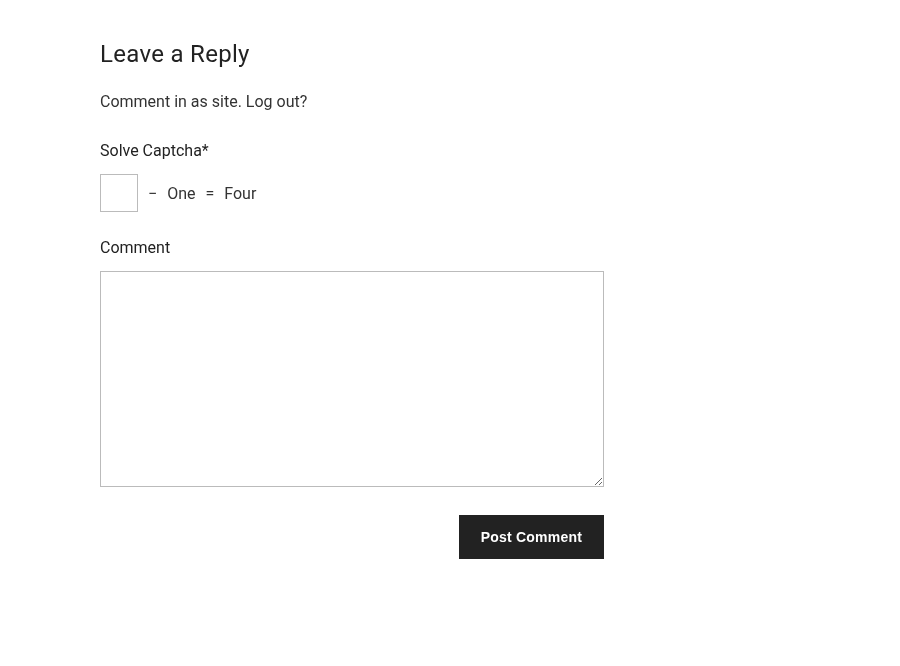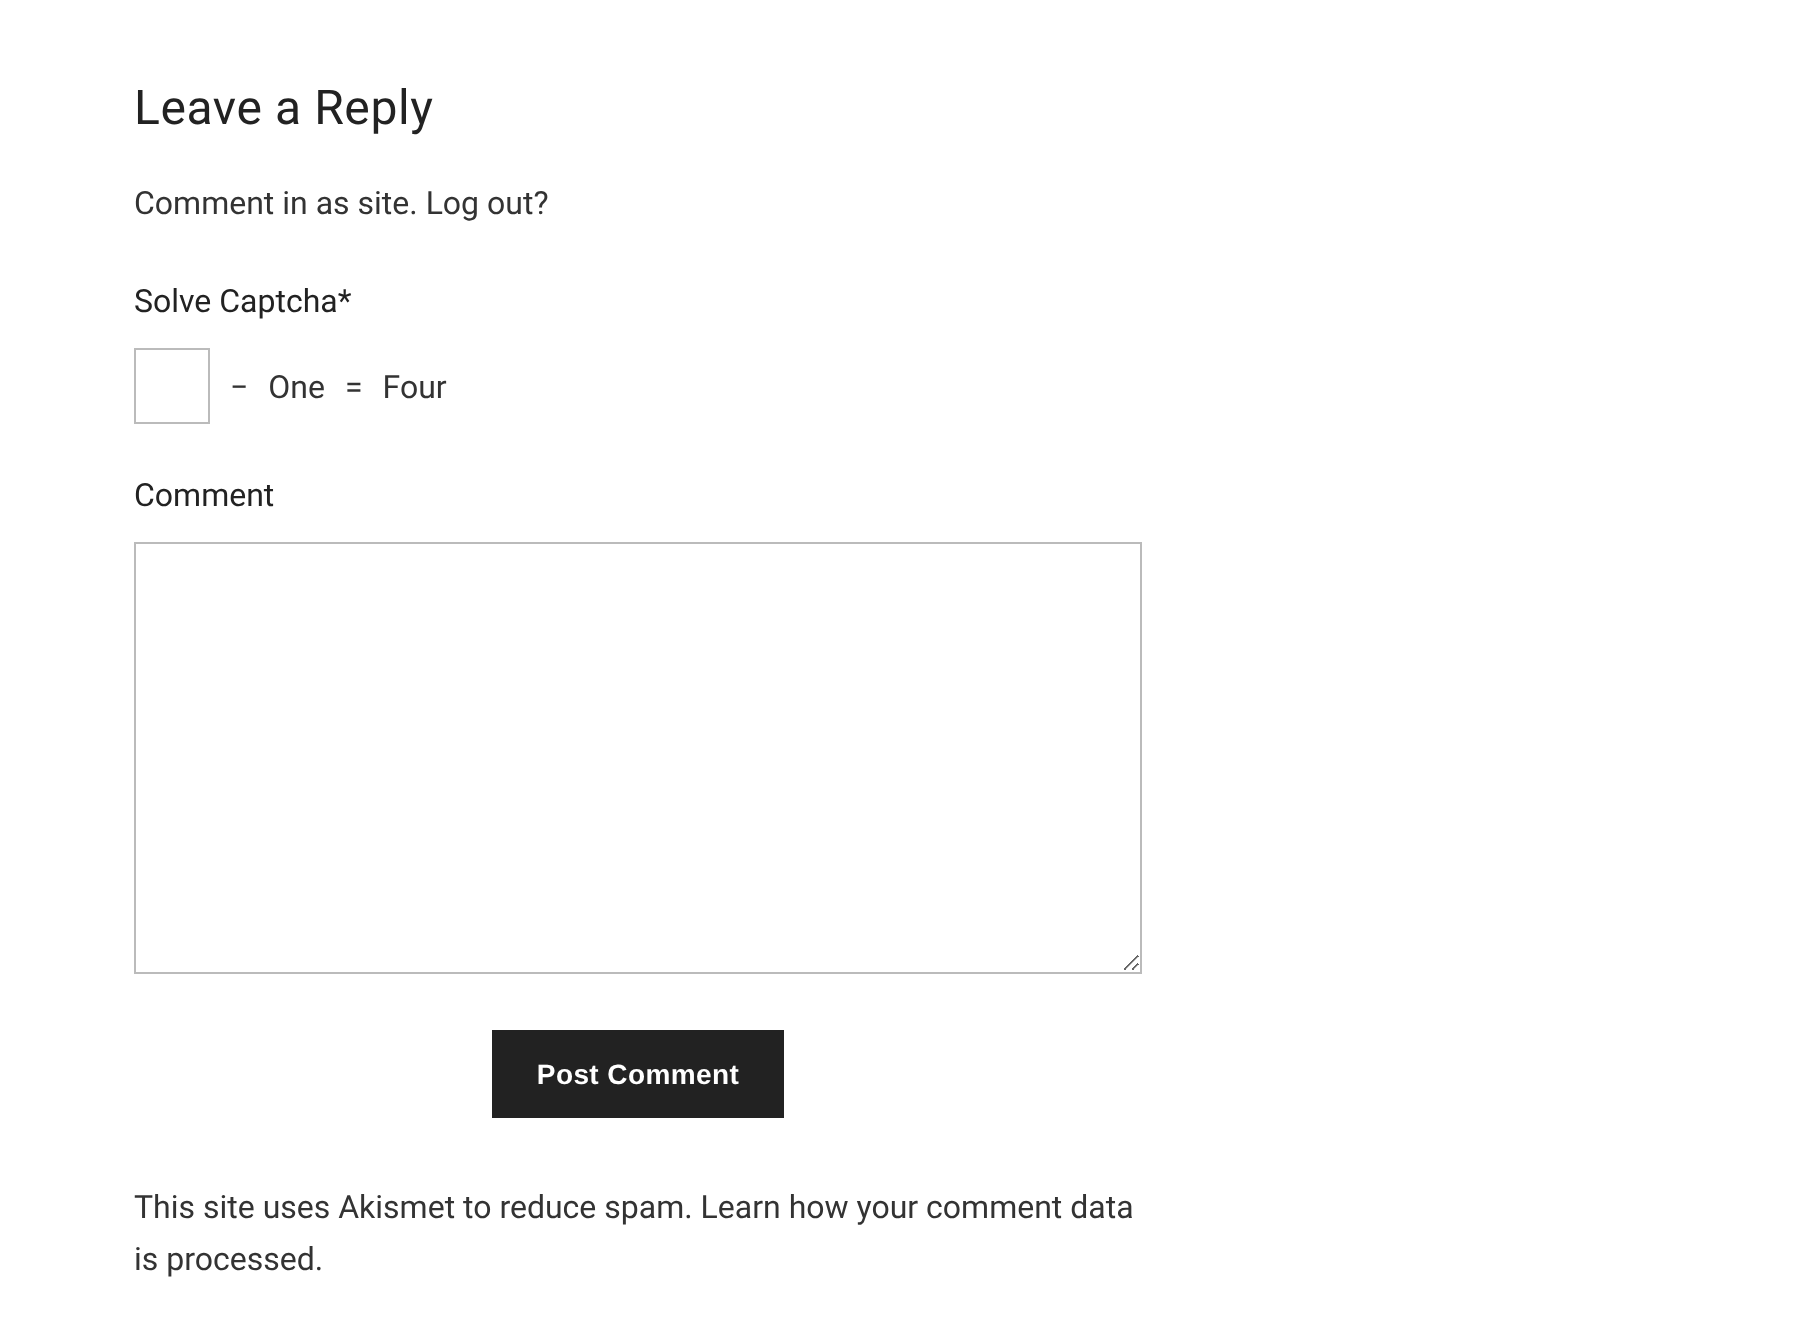--- a/index.html
+++ b/index.html
@@ -8,21 +8,21 @@
       padding: 0;
     }
     body {
       font-family: -apple-system, BlinkMacSystemFont, "Segoe UI", Roboto, Oxygen-Sans, Ubuntu, Cantarell, "Helvetica Neue", sans-serif;
       background: #fff;
       color: #333;
       padding: 40px 0 0 0;
     }
     .reply-container {
       max-width: 504px;
-      margin-left: 67px;
+      margin-left: 100px;
     }
     .reply-title {
       font-size: 24px;
       font-weight: 400;
       color: #222;
       margin-bottom: 24px;
       letter-spacing: 0.3px;
     }
     .login-status {
       font-size: 16px;
@@ -65,21 +65,21 @@
       border: 1px solid #bbb;
       padding: 8px;
       font-size: 16px;
       font-family: inherit;
       resize: both;
       background: #fff;
       display: block;
     }
     .submit-row {
       display: flex;
-      justify-content: center;
+      justify-content: flex-end;
       margin-top: 28px;
       margin-bottom: 32px;
     }
     .submit-btn {
       background: #222;
       color: #fff;
       border: none;
       padding: 14px 22px;
       font-size: 14px;
       font-weight: 700;
@@ -118,17 +118,14 @@
   </div>
 
   <label class="field-label">Comment</label>
 
   <textarea class="comment-textarea" value="" style=""></textarea>
 
   <div class="submit-row">
     <button type="submit" class="submit-btn">Post Comment</button>
   </div>
 
-  <p class="akismet-notice">
-    <span>This site uses Akismet to reduce spam. </span><a href="#">Learn how your comment data is processed</a><span>.</span>
-  </p>
 
 </div>
 
 </body></html>

